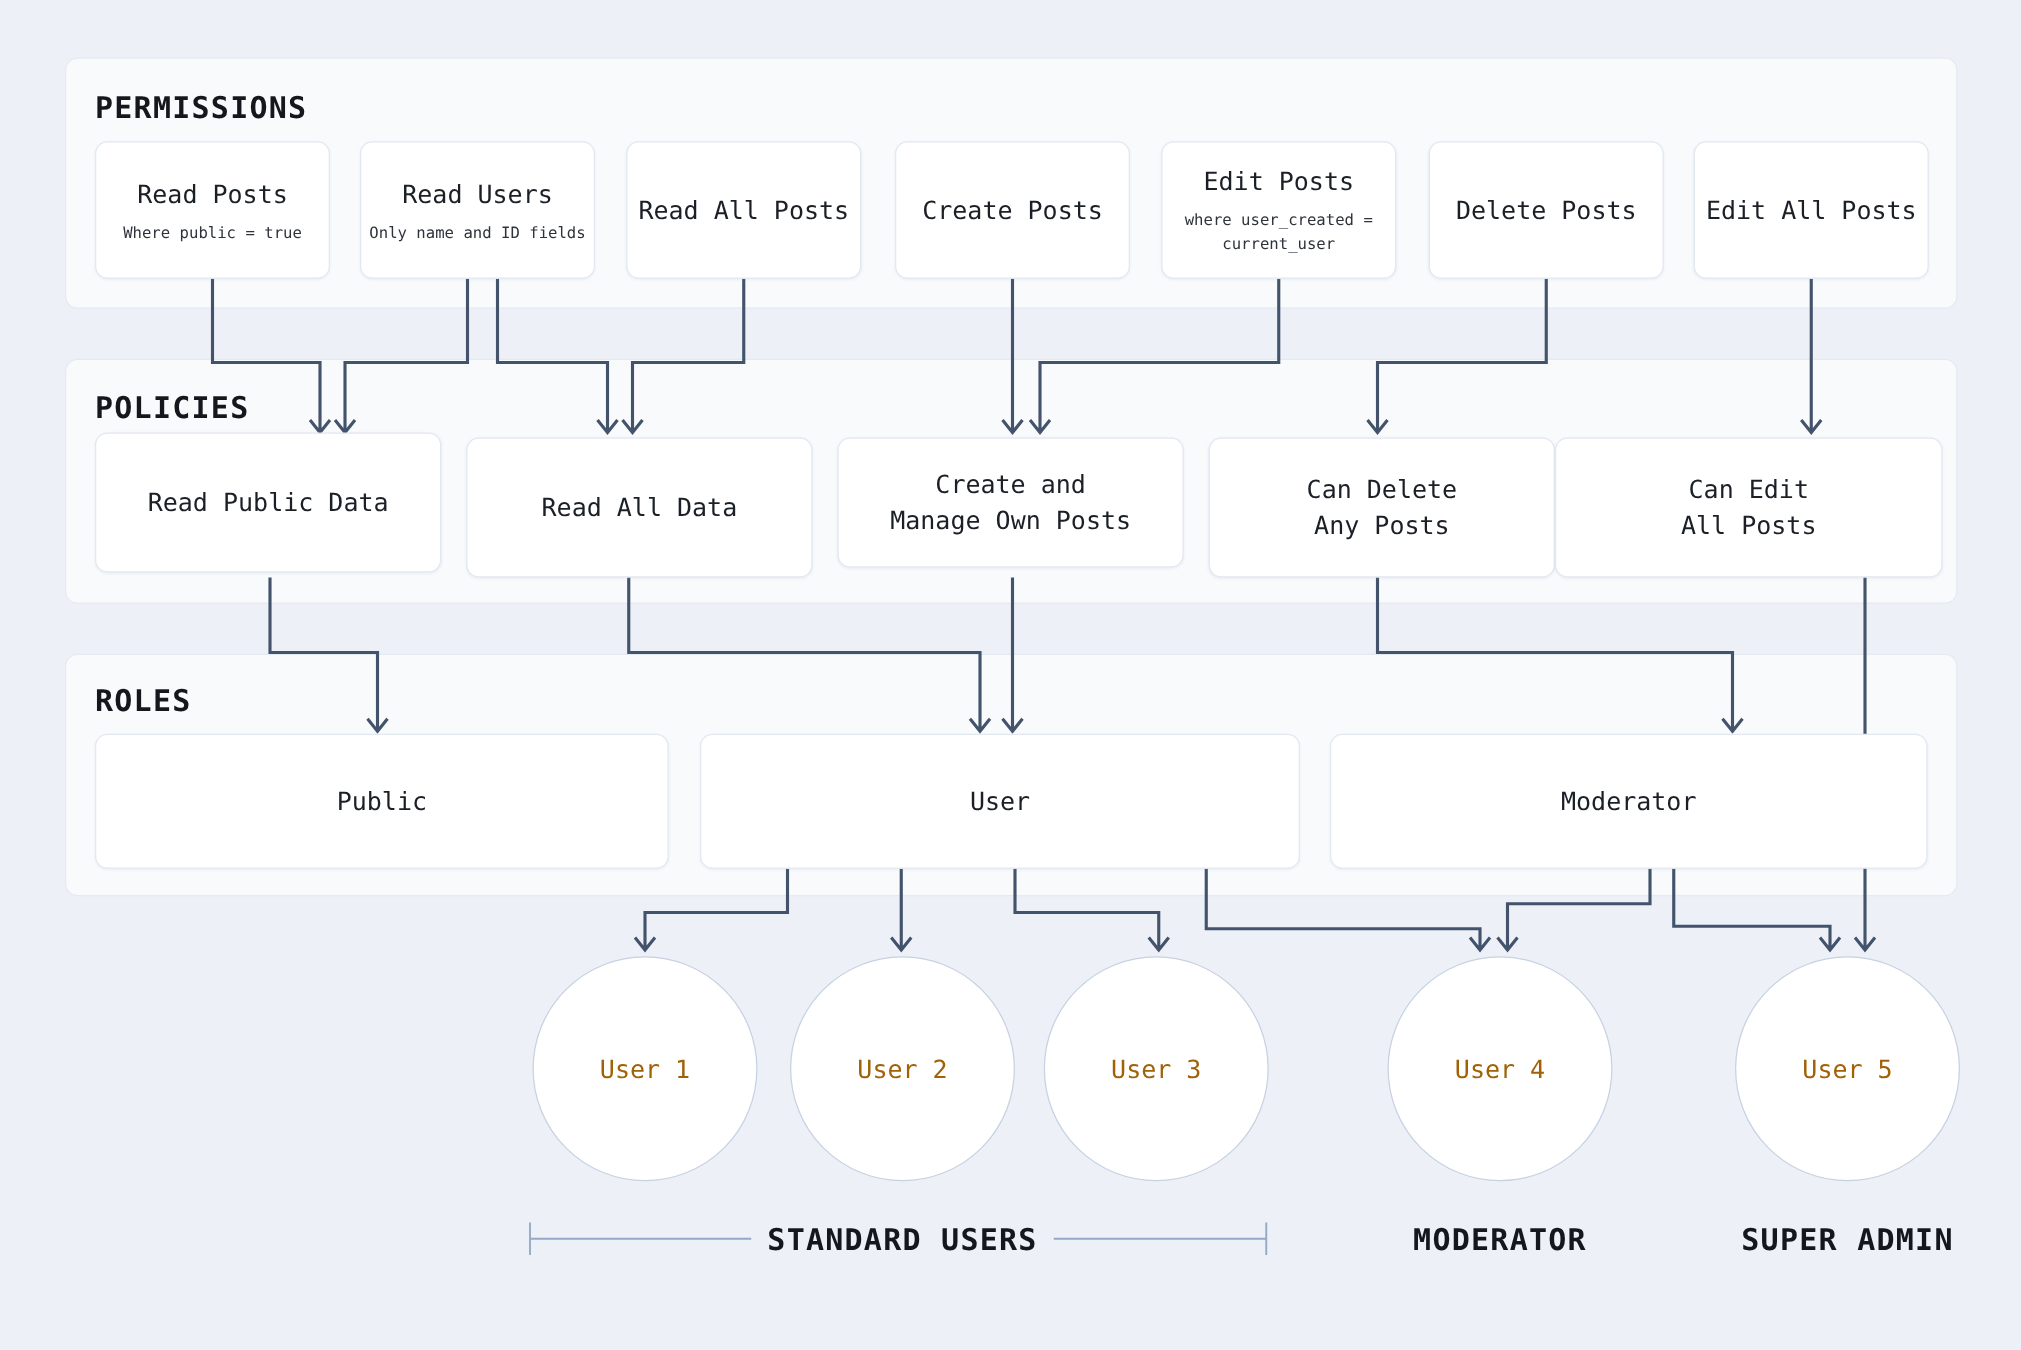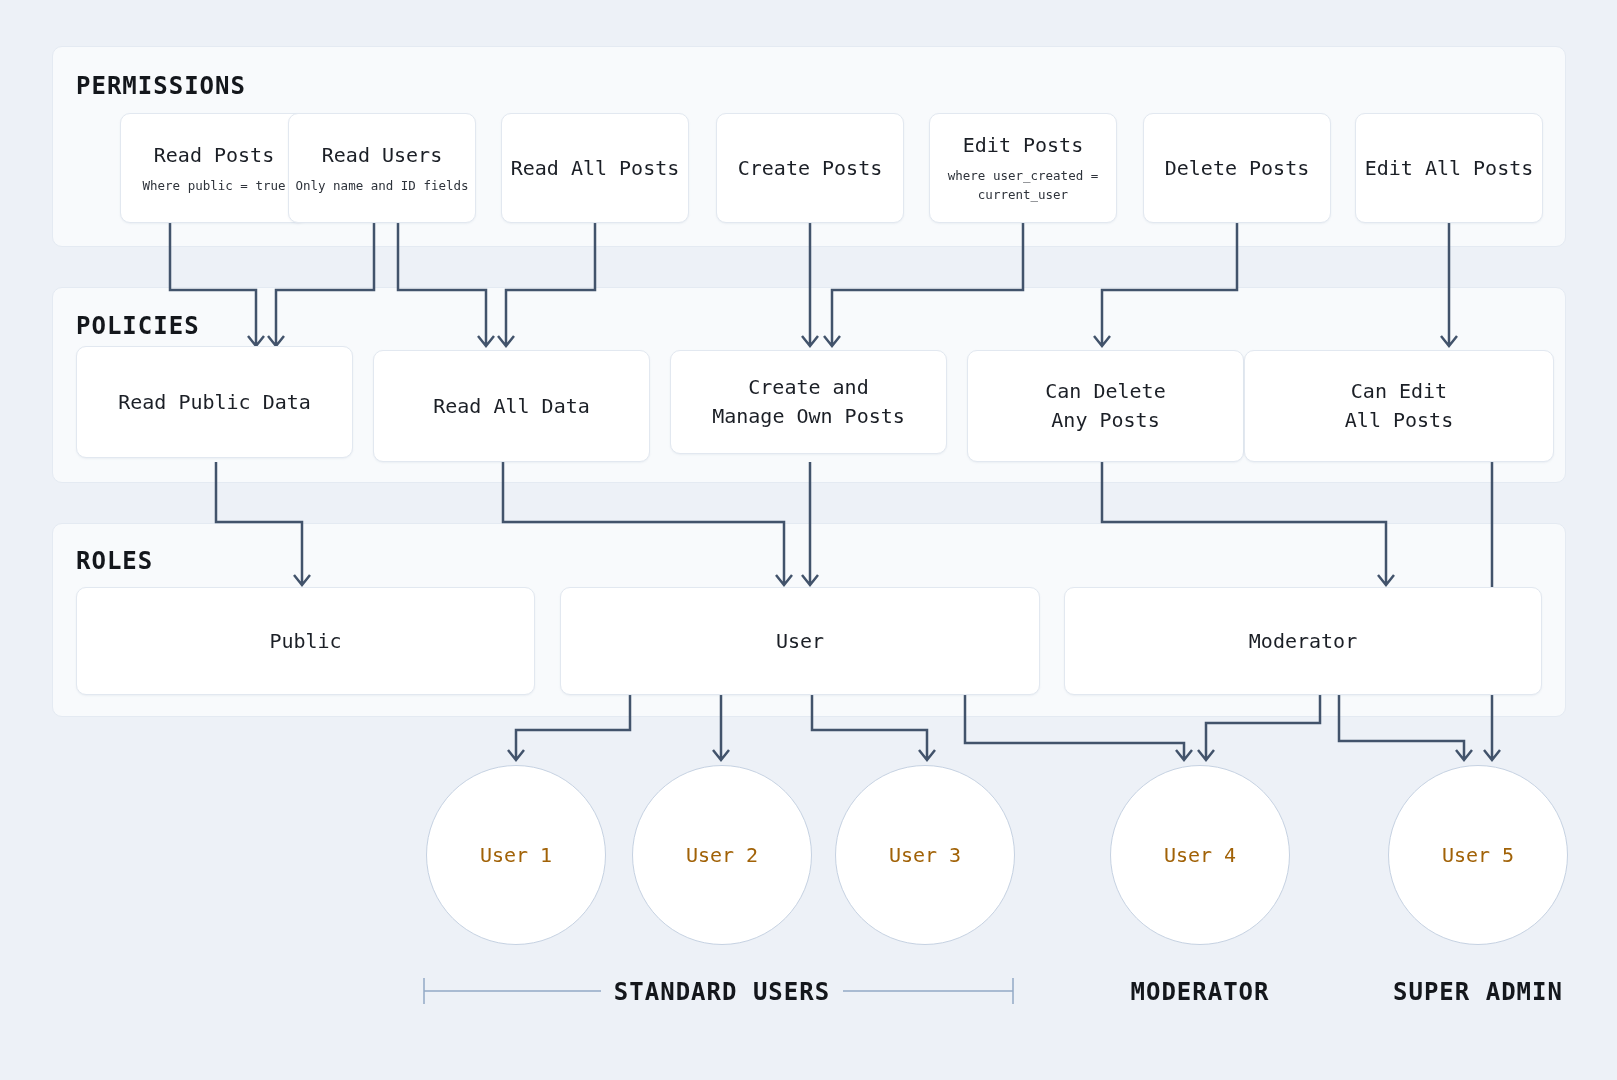--- a/index.html
+++ b/index.html
@@ -136,21 +136,21 @@
     <path class="connector" d="M630,695 V730 H516 V760 M508,750 L516,760 L524,750"></path>
     <path class="connector" d="M721,695 V760 M713,750 L721,760 L729,750"></path>
     <path class="connector" d="M812,695 V730 H927 V760 M919,750 L927,760 L935,750"></path>
     <path class="connector" d="M965,695 V743 H1184 V760 M1176,750 L1184,760 L1192,750"></path>
     <path class="connector" d="M1320,695 V723 H1206 V760 M1198,750 L1206,760 L1214,750"></path>
     <path class="connector" d="M1339,695 V741 H1464 V760 M1456,750 L1464,760 L1472,750"></path>
 
     <path class="bracket" d="M424,978 V1004 M424,991 H601 M843,991 H1013 M1013,978 V1004"></path>
   </svg>
 
-  <div class="node" style="left:76px; top:113px; width:188px; height:110px;margin-left:44px;">
+  <div class="node" style="left:76px; top:113px; width:188px; height:110px;">
     <div class="node-title">Read Posts</div>
     <div class="node-sub">Where public = true</div>
   </div>
   <div class="node" style="left:288px; top:113px; width:188px; height:110px;">
     <div class="node-title">Read Users</div>
     <div class="node-sub">Only name and ID fields</div>
   </div>
   <div class="node" style="left:501px; top:113px; width:188px; height:110px;">
     <div class="node-title">Read All Posts</div>
   </div>

